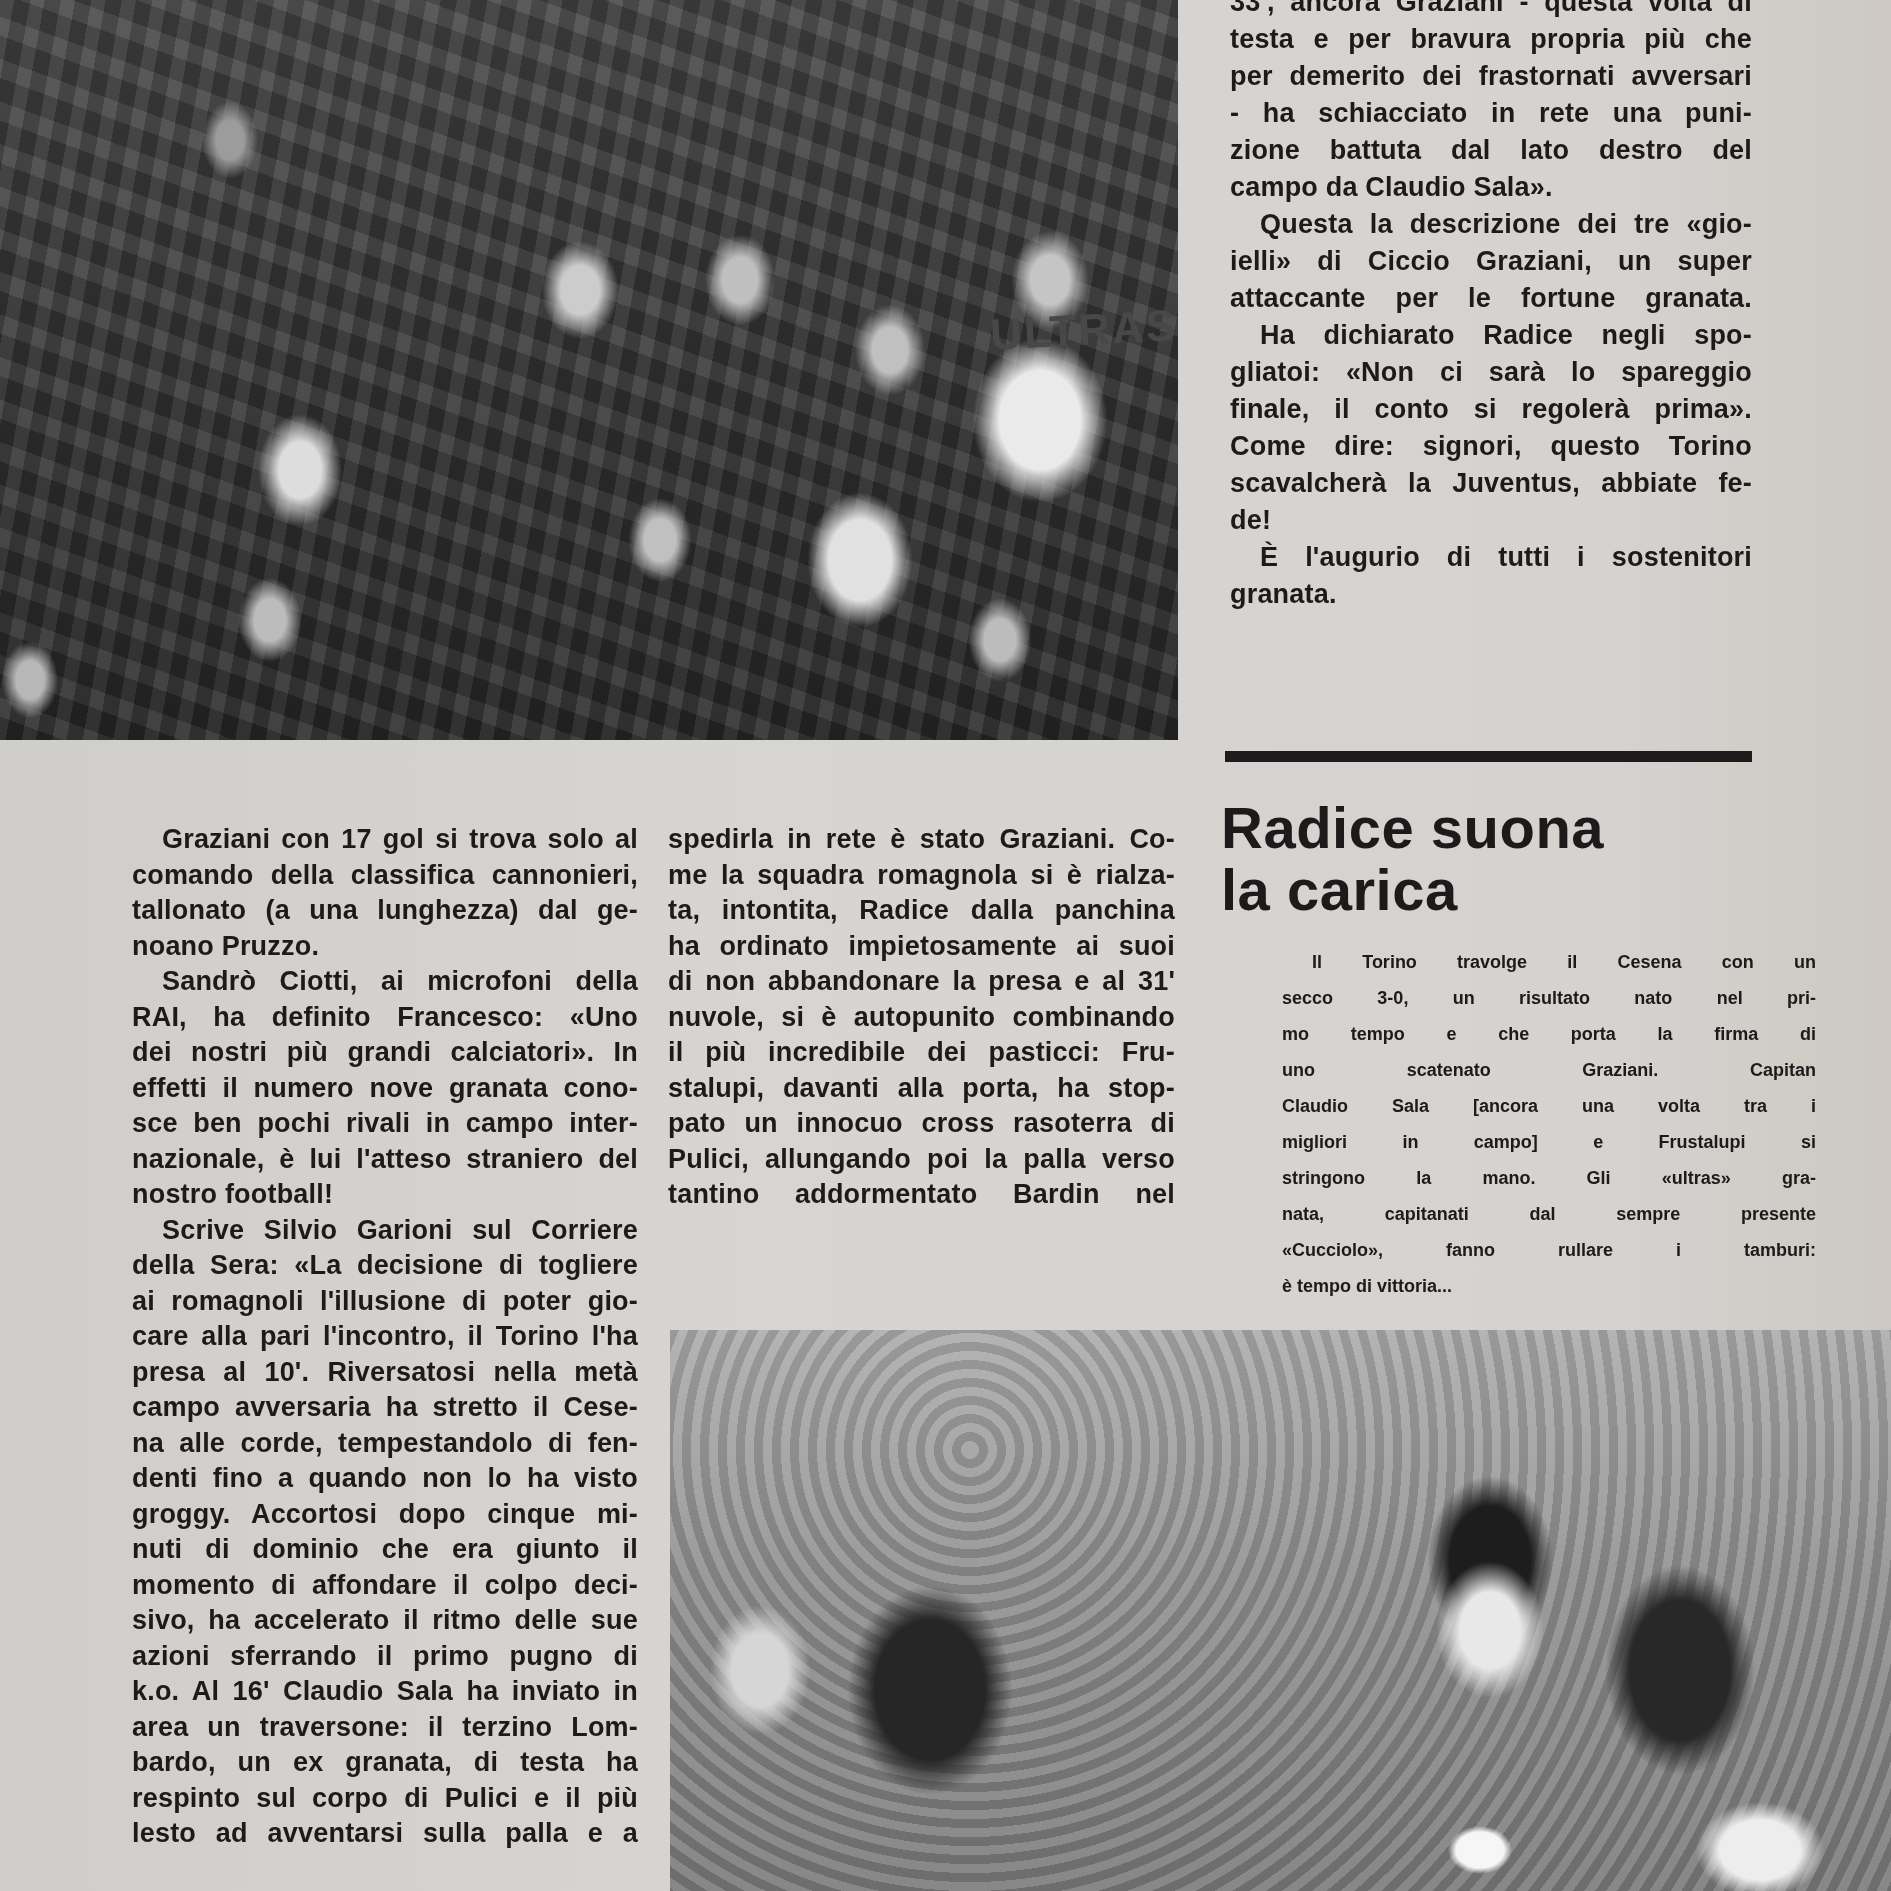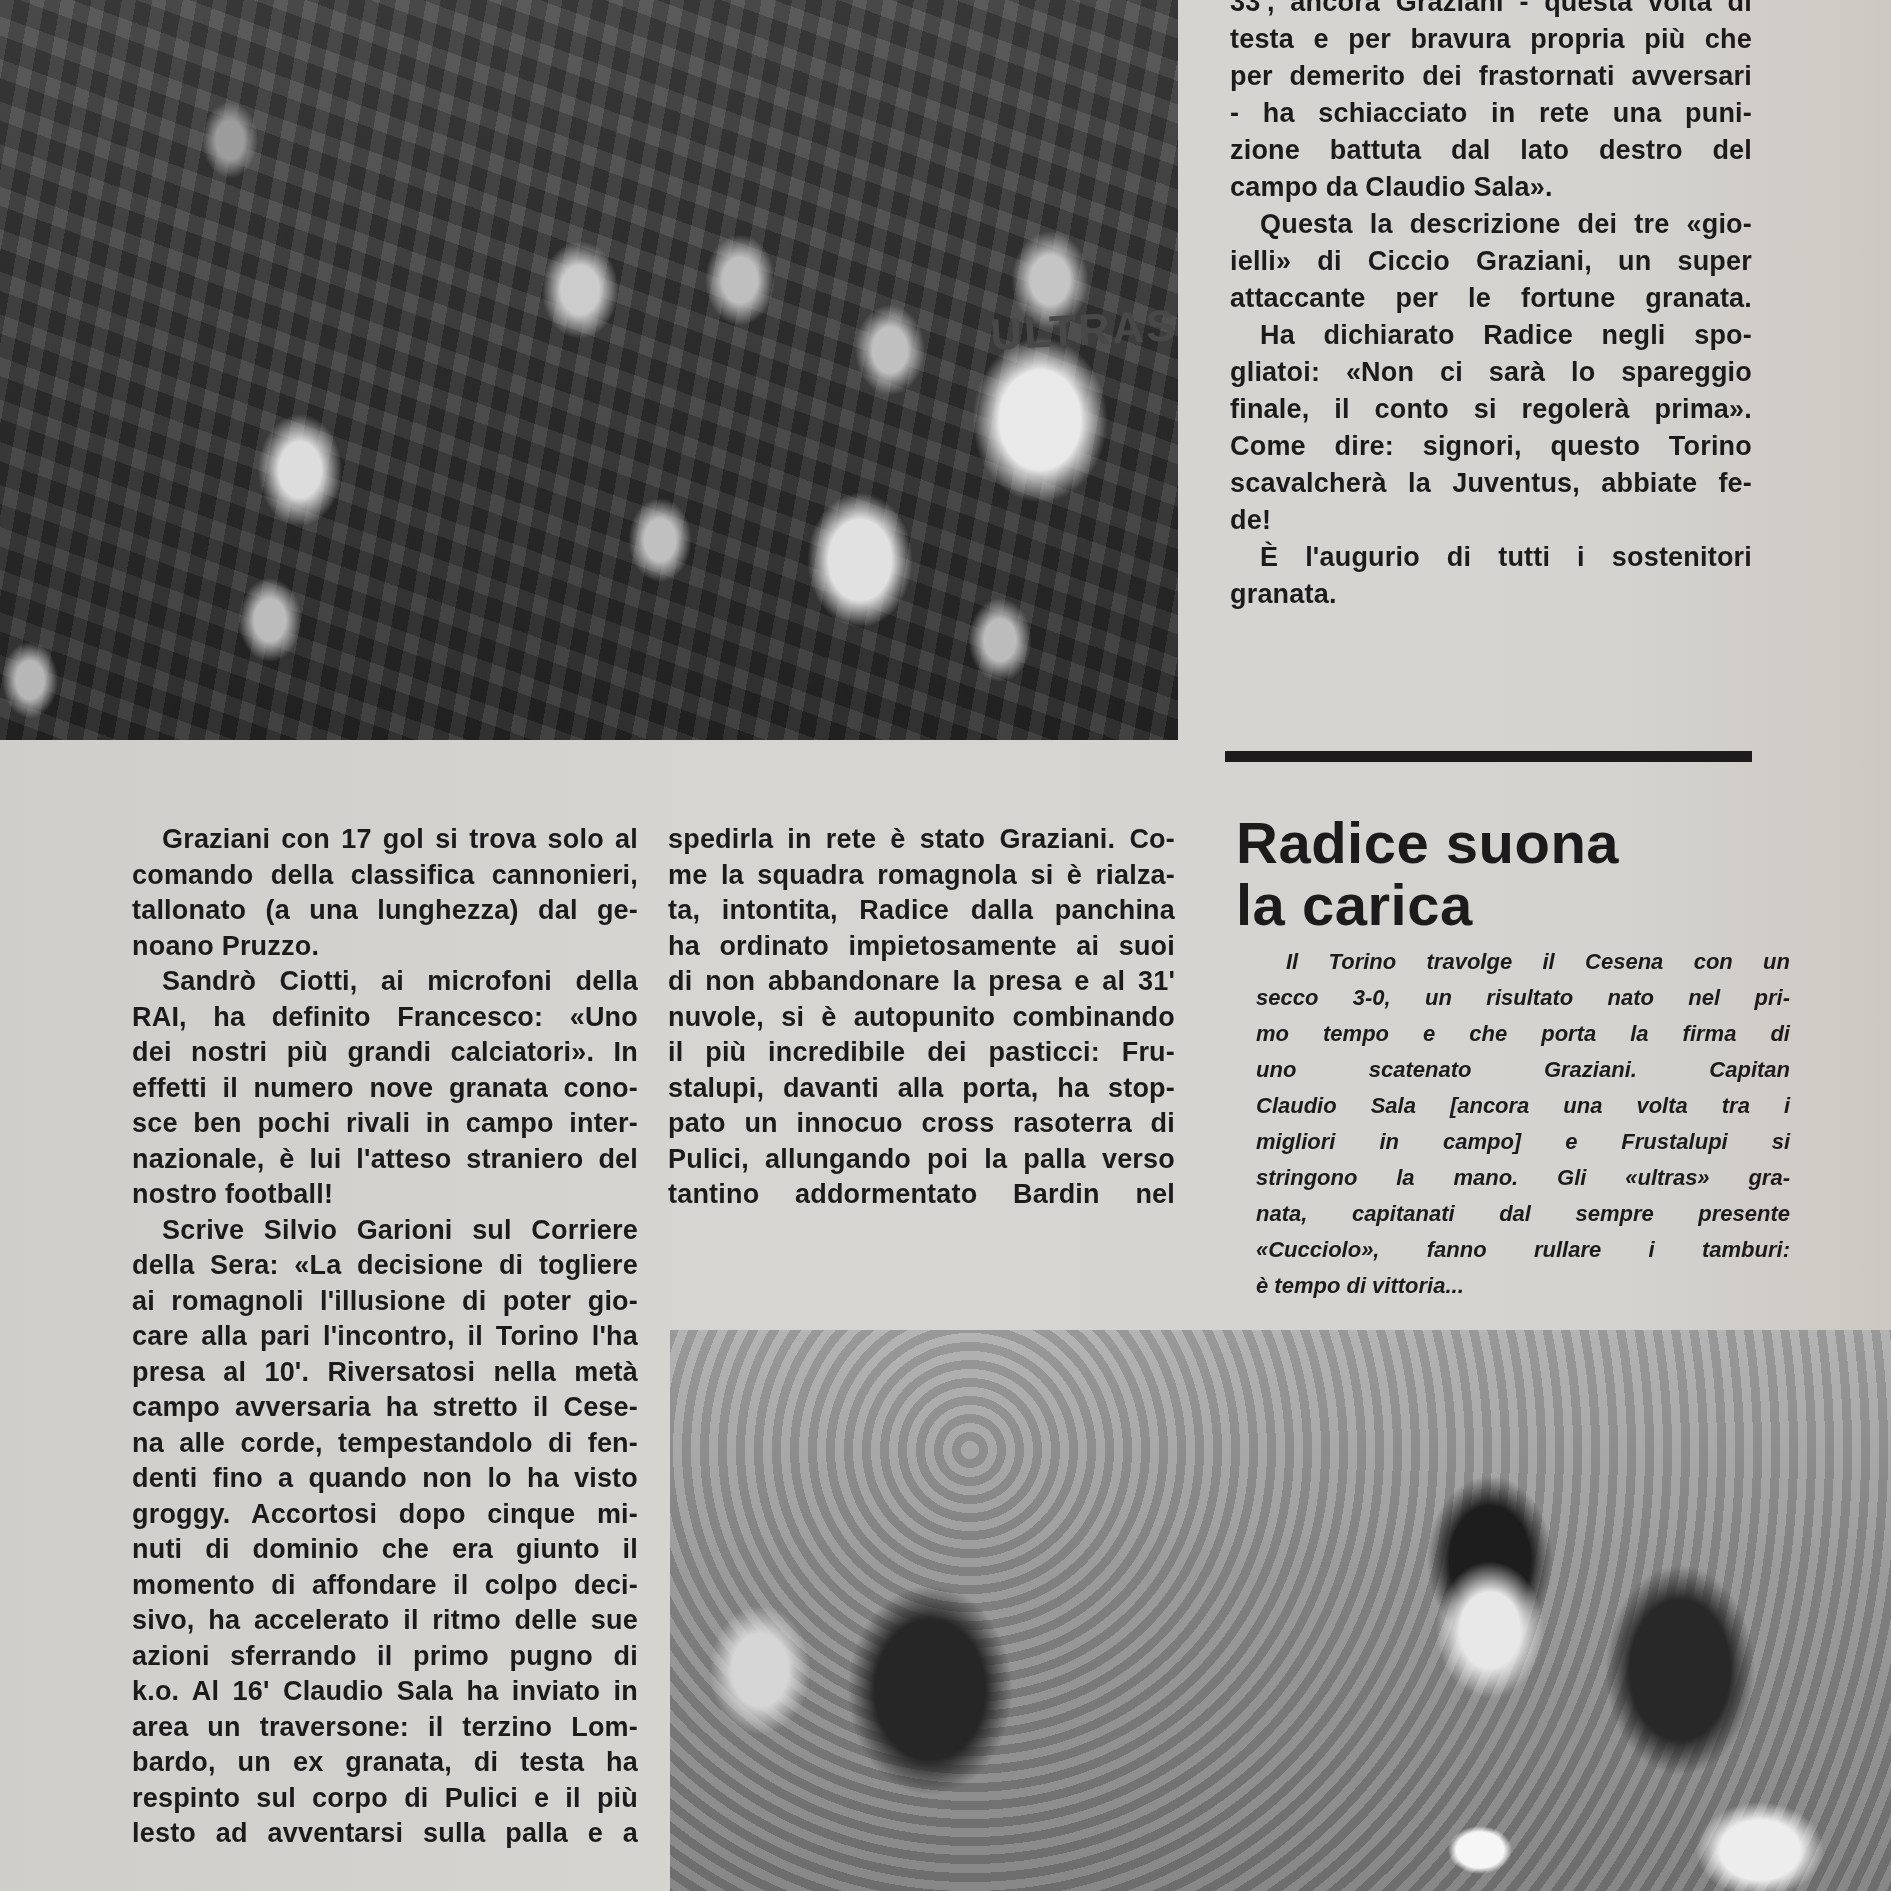--- a/index.html
+++ b/index.html
@@ -63,26 +63,26 @@
   .line.last { text-align-last: left; }
   #col-right-top { left: 1230px; top: -16px; width: 522px; line-height: 37px; }
   #col-left { left: 132px; top: 822px; width: 506px; }
   #col-mid { left: 668px; top: 822px; width: 507px; }
   #rule {
     position: absolute; left: 1225px; top: 751px; width: 527px; height: 11px;
     background: #1d1b1b;
   }
   #headline {
     position: absolute; left: 1220px; top: 796px; width: 540px;
-    font-size: 58px; line-height: 62px; font-weight: bold; margin: 16px;
+    font-size: 58px; line-height: 62px; font-weight: bold; margin: 1px;
     letter-spacing: 0.5px;
   }
   #caption {
-    position: absolute; left: 1256px; top: 944px; width: 534px;
-    font-size: 22px; line-height: 36px; font-weight: bold; font-style: italic;
+    position: absolute; left: 1282px; top: 944px; width: 534px;
+    font-size: 18px; line-height: 36px; font-weight: bold; 
   }
   #caption .line:first-child { text-indent: 30px; }
 </style>
 </head>
 <body>
 
 <div id="photo-crowd" class="photo">
   <span class="shirt-text">ULTRAS</span>
 </div>
 

